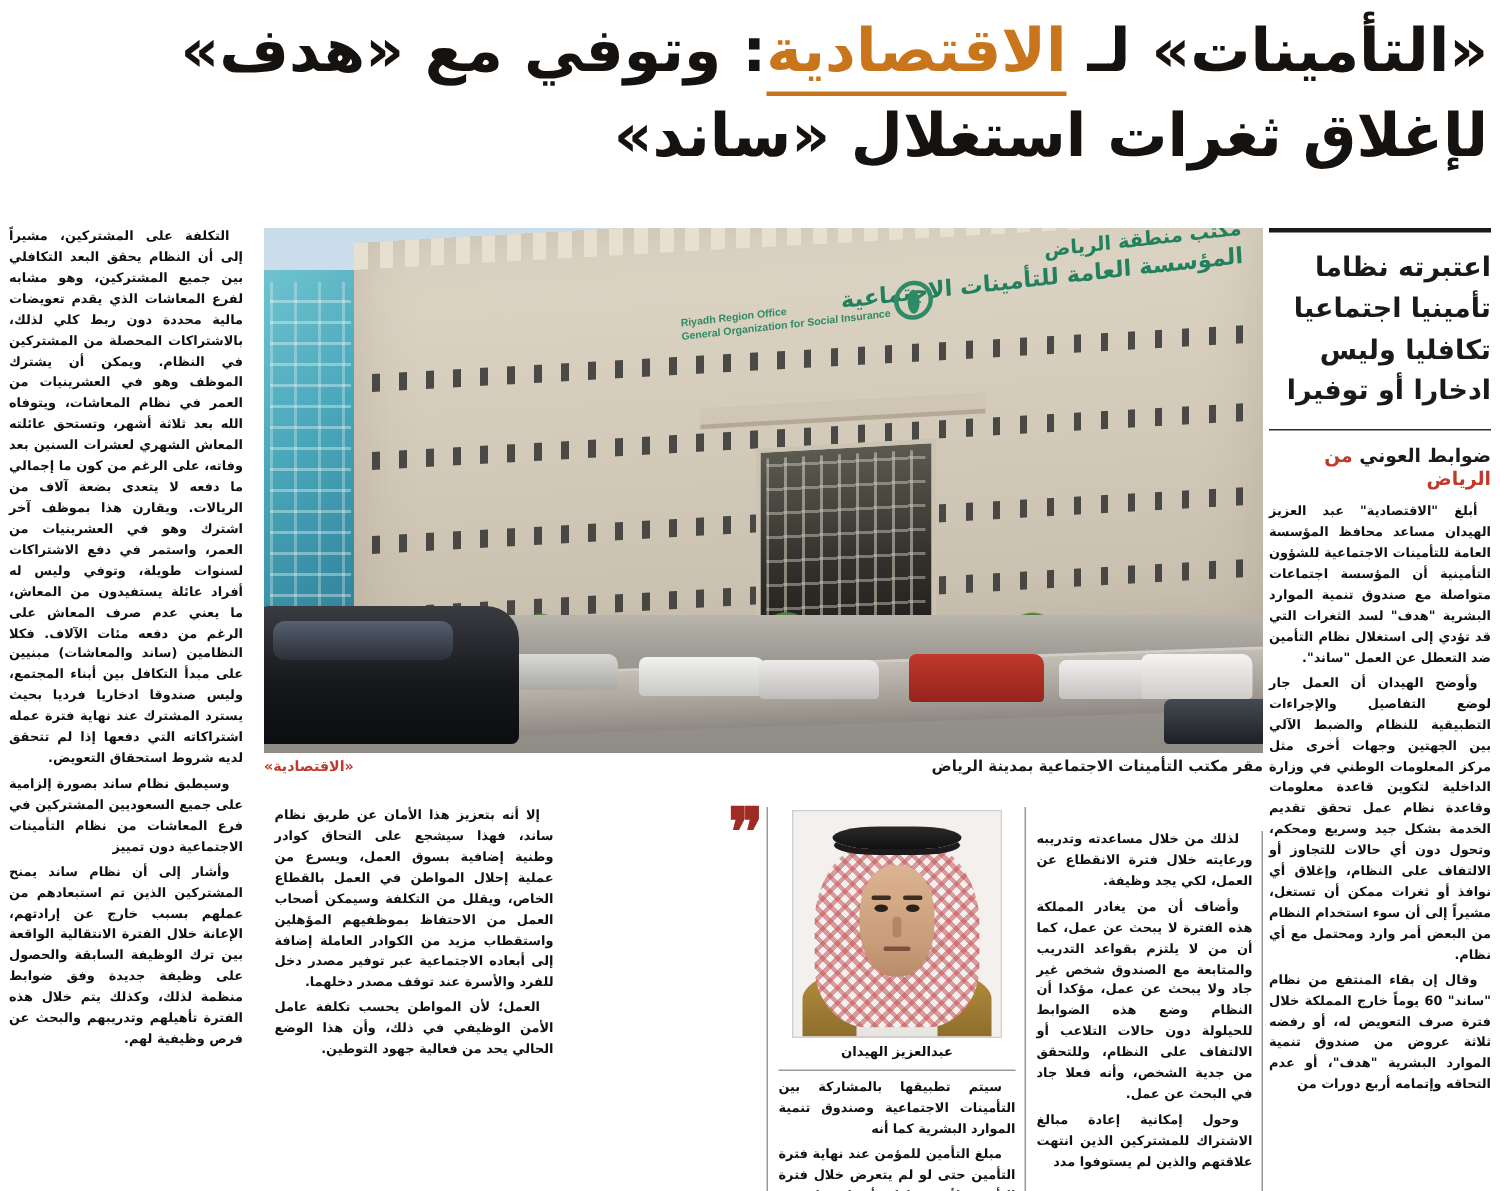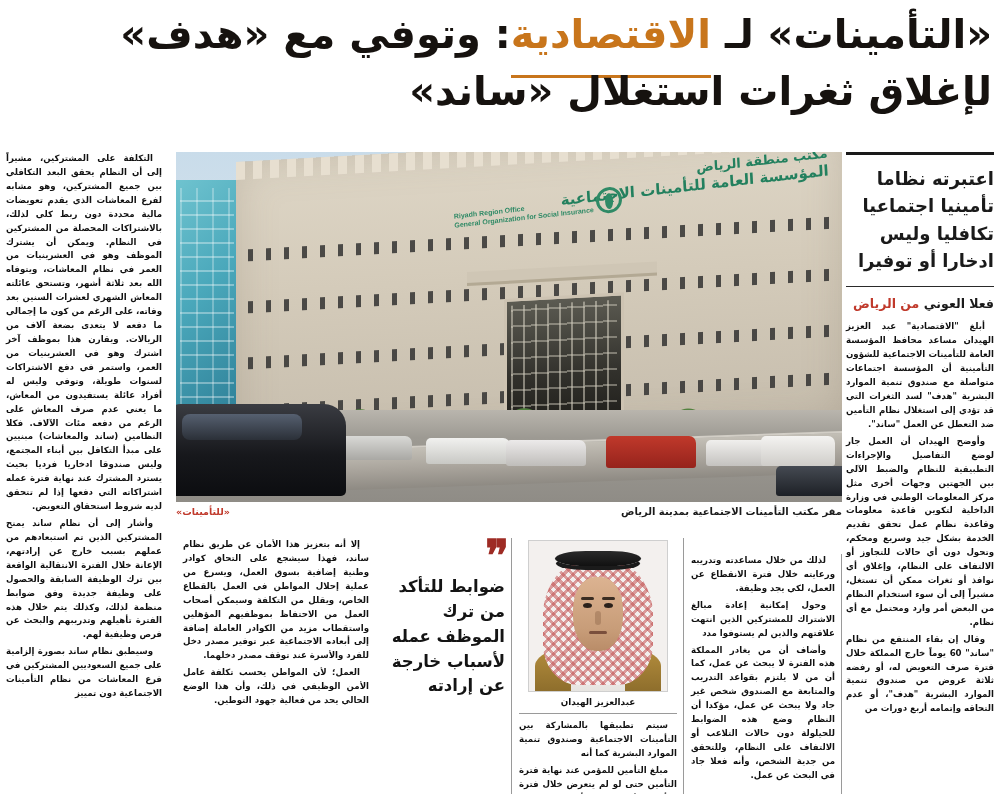--- a/index.html
+++ b/index.html
@@ -30,21 +30,21 @@
     font-weight: bold;
     font-size: 40px;
     line-height: 1.42;
     color: #16120f;
     letter-spacing: -0.5px;
     white-space: nowrap;
   }
   .hl-underline {
     color: #C8751B;
     border-bottom: 3px solid #C8751B;
-    padding-bottom: 18px;
+    padding-bottom: 4px;
   }
 
   
   .right-rail {
     position: absolute;
     top: 152px; right: 6px;
     width: 148px;
     direction: rtl;
     text-align: right;
   }
@@ -333,22 +333,22 @@
 <div id="page">
 
   <div class="headline-block">
     <div class="headline-line"><span>«التأمينات» لـ </span><span class="hl-underline">الاقتصادية</span><span>: وتوفي مع «هدف»</span></div>
     <div class="headline-line">لإغلاق ثغرات استغلال «ساند»</div>
   </div>
 
   <div class="left-col">
     <div class="bodytext">
       <p>التكلفة على المشتركين، مشيراً إلى أن النظام يحقق البعد التكافلي بين جميع المشتركين، وهو مشابه لفرع المعاشات الذي يقدم تعويضات مالية محددة دون ربط كلي لذلك، بالاشتراكات المحصلة من المشتركين في النظام. ويمكن أن يشترك الموظف وهو في العشرينيات من العمر في نظام المعاشات، ويتوفاه الله بعد ثلاثة أشهر، وتستحق عائلته المعاش الشهري لعشرات السنين بعد وفاته، على الرغم من كون ما إجمالي ما دفعه لا يتعدى بضعة آلاف من الريالات. ويقارن هذا بموظف آخر اشترك وهو في العشرينيات من العمر، واستمر في دفع الاشتراكات لسنوات طويلة، وتوفي وليس له أفراد عائلة يستفيدون من المعاش، ما يعني عدم صرف المعاش على الرغم من دفعه مئات الآلاف. فكلا النظامين (ساند والمعاشات) مبنيين على مبدأ التكافل بين أبناء المجتمع، وليس صندوقا ادخاريا فرديا بحيث يسترد المشترك عند نهاية فترة عمله اشتراكاته التي دفعها إذا لم تتحقق لديه شروط استحقاق التعويض.</p>
+      <p>وسيطبق نظام ساند بصورة إلزامية على جميع السعوديين المشتركين في فرع المعاشات من نظام التأمينات الاجتماعية دون تمييز</p>
       <p>وأشار إلى أن نظام ساند يمنح المشتركين الذين تم استبعادهم من عملهم بسبب خارج عن إرادتهم، الإعانة خلال الفترة الانتقالية الواقعة بين ترك الوظيفة السابقة والحصول على وظيفة جديدة وفق ضوابط منظمة لذلك، وكذلك يتم خلال هذه الفترة تأهيلهم وتدريبهم والبحث عن فرص وظيفية لهم.</p>
-      <p>وسيطبق نظام ساند بصورة إلزامية على جميع السعوديين المشتركين في فرع المعاشات من نظام التأمينات الاجتماعية دون تمييز</p>
     </div>
   </div>
 
   <div class="photo-wrap">
     <div class="photo">
       <div class="sky"></div>
       <div class="bldg-blue"></div>
       <div class="bldg-main">
         <div class="parapet"></div>
         <div class="win-band" style="top:88px"></div>
@@ -377,45 +377,45 @@
         <div class="car car-w3"></div>
         <div class="car car-van"></div>
         <div class="car car-dark-r"></div>
         <div class="car suv-black"></div>
       </div>
     </div>
   </div>
 
   <div class="caption-row">
     <div class="caption">مقر مكتب التأمينات الاجتماعية بمدينة الرياض</div>
-    <div class="credit">«للتأمينات»</div>
+    <div class="credit">«الاقتصادية»</div>
   </div>
 
   <div class="right-rail">
     <div class="rule-top"></div>
     <div class="kicker">اعتبرته نظاما تأمينيا اجتماعيا تكافليا وليس ادخارا أو توفيرا</div>
     <div class="rule-thin"></div>
     <div class="byline">
-      <span>فعلا العوني</span>
+      <span>ضوابط العوني</span>
       <span class="loc">من الرياض</span>
     </div>
     <div class="bodytext">
       <p>أبلغ "الاقتصادية" عبد العزيز الهيدان مساعد محافظ المؤسسة العامة للتأمينات الاجتماعية للشؤون التأمينية أن المؤسسة اجتماعات متواصلة مع صندوق تنمية الموارد البشرية "هدف" لسد الثغرات التي قد تؤدي إلى استغلال نظام التأمين ضد التعطل عن العمل "ساند".</p>
       <p>وأوضح الهيدان أن العمل جار لوضع التفاصيل والإجراءات التطبيقية للنظام والضبط الآلي بين الجهتين وجهات أخرى مثل مركز المعلومات الوطني في وزارة الداخلية لتكوين قاعدة معلومات وقاعدة نظام عمل تحقق تقديم الخدمة بشكل جيد وسريع ومحكم، وتحول دون أي حالات للتجاوز أو الالتفاف على النظام، وإغلاق أي نوافذ أو ثغرات ممكن أن تستغل، مشيراً إلى أن سوء استخدام النظام من البعض أمر وارد ومحتمل مع أي نظام.</p>
       <p>وقال إن بقاء المنتفع من نظام "ساند" 60 يوماً خارج المملكة خلال فترة صرف التعويض له، أو رفضه ثلاثة عروض من صندوق تنمية الموارد البشرية "هدف"، أو عدم التحاقه وإتمامه أربع دورات من</p>
     </div>
   </div>
 
   <div class="lower">
 
     <div class="lcol lcol-c4">
       <div class="bodytext">
         <p>لذلك من خلال مساعدته وتدريبه ورعايته خلال فترة الانقطاع عن العمل، لكي يجد وظيفة.</p>
+        <p>وأضاف أن من يغادر المملكة هذه الفترة لا يبحث عن عمل، كما أن من لا يلتزم بقواعد التدريب والمتابعة مع الصندوق شخص غير جاد ولا يبحث عن عمل، مؤكدا أن النظام وضع هذه الضوابط للحيلولة دون حالات التلاعب أو الالتفاف على النظام، وللتحقق من جدية الشخص، وأنه فعلا جاد في البحث عن عمل.</p>
         <p>وحول إمكانية إعادة مبالغ الاشتراك للمشتركين الذين انتهت علاقتهم والذين لم يستوفوا مدد</p>
-        <p>وأضاف أن من يغادر المملكة هذه الفترة لا يبحث عن عمل، كما أن من لا يلتزم بقواعد التدريب والمتابعة مع الصندوق شخص غير جاد ولا يبحث عن عمل، مؤكدا أن النظام وضع هذه الضوابط للحيلولة دون حالات التلاعب أو الالتفاف على النظام، وللتحقق من جدية الشخص، وأنه فعلا جاد في البحث عن عمل.</p>
       </div>
       <div class="vdiv"></div>
     </div>
 
     <div class="lcol lcol-portrait">
       <div class="portrait-box">
         <div class="p-bg"></div>
         <div class="p-shoulders"></div>
         <div class="p-thobe"></div>
         <div class="p-ghutra"></div>
@@ -434,21 +434,20 @@
       <div class="bodytext">
         <p>سيتم تطبيقها بالمشاركة بين التأمينات الاجتماعية وصندوق تنمية الموارد البشرية كما أنه</p>
         <p>مبلغ التأمين للمؤمن عند نهاية فترة التأمين حتى لو لم يتعرض خلال فترة التأمين لأي مخاطر أو استفاد من المبلغ.</p>
       </div>
       <div class="vdiv"></div>
     </div>
 
     <div class="lcol lcol-quote">
       <div class="quote-block">
         <div class="quote-mark">❞</div>
-        <div class="quote-text">ضوابط للتأكد من ترك الموظف عمله لأسباب خارجة عن إرادته</div>
       </div>
       <div class="vdiv"></div>
     </div>
 
     <div class="lcol lcol-c1">
       <div class="bodytext">
         <p>إلا أنه بتعزيز هذا الأمان عن طريق نظام ساند، فهذا سيشجع على التحاق كوادر وطنية إضافية بسوق العمل، ويسرع من عملية إحلال المواطن في العمل بالقطاع الخاص، ويقلل من التكلفة وسيمكن أصحاب العمل من الاحتفاظ بموظفيهم المؤهلين واستقطاب مزيد من الكوادر العاملة إضافة إلى أبعاده الاجتماعية عبر توفير مصدر دخل للفرد والأسرة عند توقف مصدر دخلهما.</p>
         <p>العمل؛ لأن المواطن يحسب تكلفة عامل الأمن الوظيفي في ذلك، وأن هذا الوضع الحالي يحد من فعالية جهود التوطين.</p>
       </div>
     </div>

